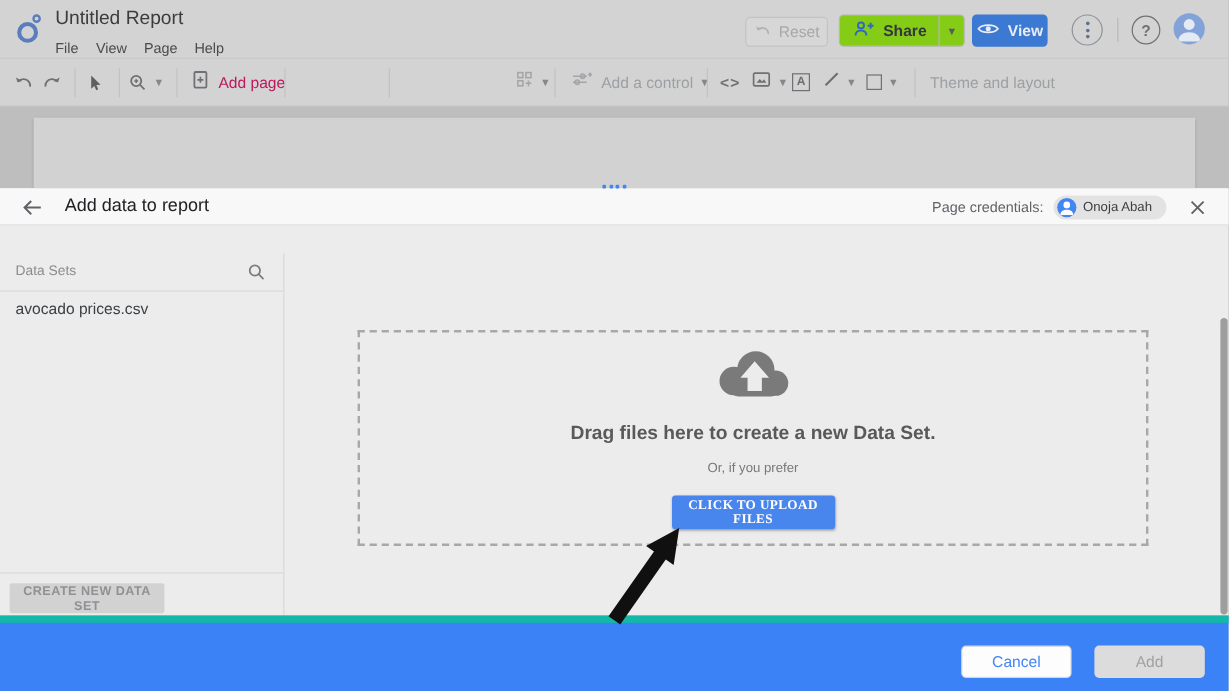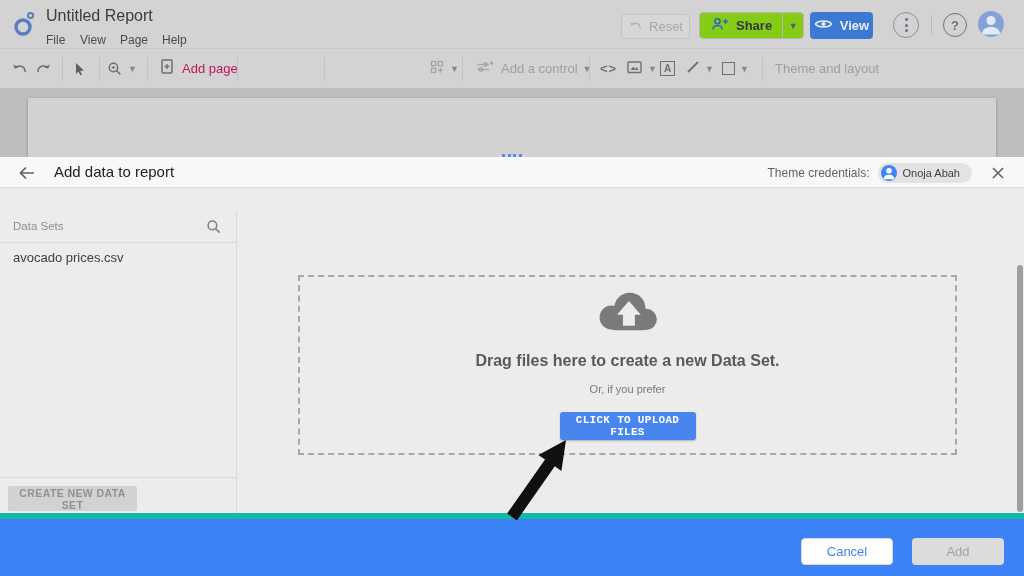--- a/index.html
+++ b/index.html
@@ -64,21 +64,21 @@
                   font-size:13px; color:#3c4043; }
   .sidebar-div { left:0; top:266px; width:236px; height:1px; background:#d9d9d9; }
   .create-btn { left:8px; top:275px; width:129px; height:25px; background:#d2d2d2; border-radius:2px; border:none;
                 font-size:10.5px; font-weight:bold; letter-spacing:.4px; color:#8f9194; font-family:inherit; }
 
   .dropzone { left:298px; top:118px; width:659px; height:180px; border:2px dashed #a8a8a8;
               display:flex; flex-direction:column; align-items:center; }
   .dz-heading { margin-top:13px; font-size:16px; font-weight:bold; color:#58595b; }
   .dz-sub { margin-top:13px; font-size:11px; color:#77787a; }
   .dz-btn { margin-top:17px; width:136px; height:28px; background:#4886ee; border:none; border-radius:3px;
-            color:#fff; font-size:11px; font-weight:bold; letter-spacing:.3px; font-family:Liberation Mono, monospace;
+            color:#fff; font-size:11px; font-weight:bold; letter-spacing:.3px; font-family:Liberation Serif, serif;
             box-shadow:0 1px 2px rgba(0,0,0,.25); }
   .cloud-wrap { margin-top:12px; }
 
   .bottom-bar { left:0; top:513px; width:1024px; height:63px; background:#3b82f6; border-top:6px solid #14b8a6; }
   .btn-cancel { left:801px; top:532px; width:92px; height:27px; background:#fdfdfd; border:1px solid #d9d9d9;
                 border-radius:4px; color:#4285f4; font-size:13px; font-weight:500; font-family:inherit; }
   .btn-add { left:912px; top:532px; width:92px; height:27px; background:#dcdcdc; border:none; border-radius:4px;
              color:#a0a2a4; font-size:13px; font-family:inherit; }
 
   .scrollbar { left:1017px; top:265px; width:6px; height:247px; background:#9e9e9e; border-radius:3px; }
@@ -259,21 +259,21 @@
   <div class="abs panel">
 
     <div class="abs panel-header">
       <div class="abs back-btn">
         <svg width="18" height="16" viewBox="0 0 18 16">
             <path d="M16 8 H3 M8 2.5 L2.5 8 L8 13.5" fill="none" stroke="#5f6368" stroke-width="1.7"></path>
           </svg>
       </div>
       <div class="abs panel-title">Add data to report</div>
       <div class="abs creds">
-        <span class="creds-label">Theme credentials:</span>
+        <span class="creds-label">Page credentials:</span>
         <span class="creds-pill">
           <span class="creds-avatar">
             <svg width="16" height="16" viewBox="0 0 16 16">
                 <circle cx="8" cy="5.8" r="2.8" fill="#fff"></circle>
                 <path d="M2.6 14.2 c0-3 2.4-4.4 5.4-4.4 s5.4 1.4 5.4 4.4z" fill="#fff"></path>
               </svg>
           </span>
           <span class="creds-name">Onoja Abah</span>
         </span>
       </div>

